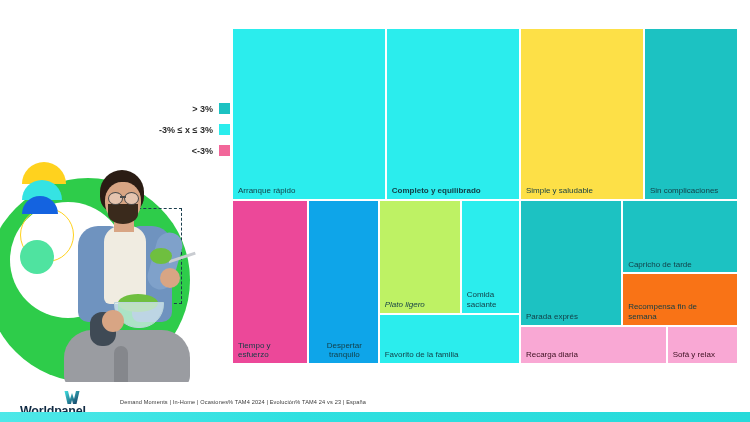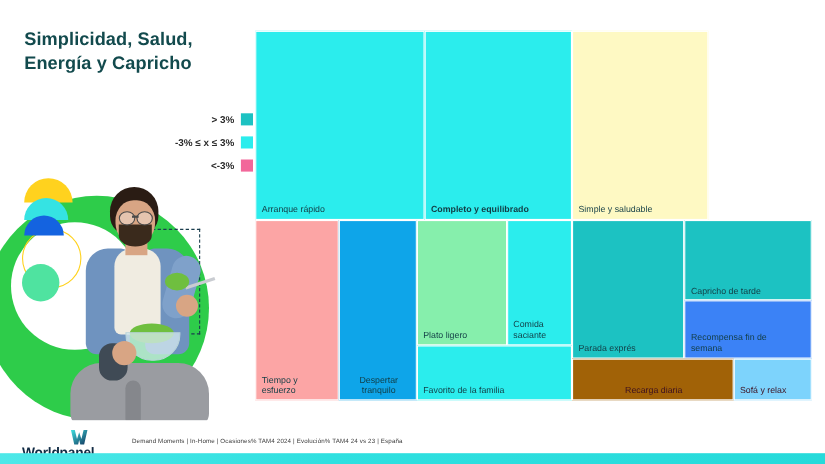--- a/index.html
+++ b/index.html
@@ -111,24 +111,20 @@
   .bottom-bar{
     position:absolute;left:0;bottom:0;width:750px;height:10px;
     background:linear-gradient(90deg,#4ee8e8 0%,#2fe0e0 40%,#26dada 100%);
   }
 </style>
 </head>
 <body>
 
 <div class="slide">
 
-  <div class="title">
-    <div>Simplicidad, Salud,</div>
-    <div>Energía y Capricho</div>
-  </div>
 
   <div class="legend" id="legend">
       <div class="legend-row">
         <span class="legend-label">&gt; 3%</span>
         <span class="legend-swatch" style="background: rgb(28, 194, 194);"></span>
       </div>
       <div class="legend-row">
         <span class="legend-label">-3% ≤ x ≤  3%</span>
         <span class="legend-swatch" style="background: rgb(43, 237, 237);"></span>
       </div>
@@ -171,55 +167,58 @@
     </div>
   </div>
 
   <div class="treemap" id="treemap">
       <div class="cell" style="left: 0%; top: 0%; width: 30.4%; height: 51.2%; background: rgb(43, 237, 237);">
         <div class="cell-label">Arranque rápido</div>
       </div>
       <div class="cell" style="left: 30.4%; top: 0%; width: 26.5%; height: 51.2%; background: rgb(43, 237, 237); font-weight: bold;">
         <div class="cell-label">Completo y equilibrado</div>
       </div>
-      <div class="cell" style="left: 56.9%; top: 0%; width: 24.5%; height: 51.2%; background: #fef9c3; padding-left: 18px;">
+      <div class="cell" style="left: 56.9%; top: 0%; width: 24.5%; height: 51.2%; background: #fde047; padding-left: 18px;">
         <div class="cell-label">Simple y saludable</div>
       </div>
-      <div class="cell" style="left: 0%; top: 51.2%; width: 15%; height: 48.8%; background: #fca5a5;">
+      <div class="cell" style="left: 81.4%; top: 0%; width: 18.6%; height: 51.2%; background: rgb(28, 194, 194);">
+        <div class="cell-label">Sin complicaciones</div>
+      </div>
+      <div class="cell" style="left: 0%; top: 51.2%; width: 15%; height: 48.8%; background: #ec4899;">
         <div class="cell-label">Tiempo y
 esfuerzo</div>
       </div>
       <div class="cell" style="left: 15%; top: 51.2%; width: 14%; height: 48.8%; background: #0ea5e9; text-align: center;">
         <div class="cell-label">Despertar
 tranquilo</div>
       </div>
-      <div class="cell" style="left: 29%; top: 51.2%; width: 16.2%; height: 33.8%; background: #86efac;">
+      <div class="cell" style="left: 29%; top: 51.2%; width: 16.2%; height: 33.8%; background: #bef264; font-style: italic;">
         <div class="cell-label">Plato ligero</div>
       </div>
       <div class="cell" style="left: 45.2%; top: 51.2%; width: 11.7%; height: 33.8%; background: rgb(43, 237, 237);">
         <div class="cell-label">Comida
 saciante</div>
       </div>
       <div class="cell" style="left: 29%; top: 85%; width: 27.9%; height: 15%; background: rgb(43, 237, 237);">
         <div class="cell-label">Favorito de la familia</div>
       </div>
       <div class="cell" style="left: 56.9%; top: 51.2%; width: 20.2%; height: 37.4%; background: rgb(28, 194, 194);">
         <div class="cell-label">Parada exprés</div>
       </div>
       <div class="cell" style="left: 77.1%; top: 51.2%; width: 22.9%; height: 21.8%; background: rgb(28, 194, 194);">
         <div class="cell-label">Capricho de tarde</div>
       </div>
-      <div class="cell" style="left: 77.1%; top: 73%; width: 22.9%; height: 15.6%; background: #3b82f6; padding-left: 29px;">
+      <div class="cell" style="left: 77.1%; top: 73%; width: 22.9%; height: 15.6%; background: #f97316; padding-left: 29px;">
         <div class="cell-label">Recompensa fin de
 semana</div>
       </div>
-      <div class="cell pink" style="left: 56.9%; top: 88.6%; width: 29%; height: 11.4%; background: #a16207; text-align: center;">
+      <div class="cell pink" style="left: 56.9%; top: 88.6%; width: 29%; height: 11.4%; background: #f9a8d4;">
         <div class="cell-label">Recarga diaria</div>
       </div>
-      <div class="cell pink" style="left: 85.9%; top: 88.6%; width: 14.1%; height: 11.4%; background: #7dd3fc; padding-left: 20px;">
+      <div class="cell pink" style="left: 85.9%; top: 88.6%; width: 14.1%; height: 11.4%; background: #f9a8d4; padding-left: 20px;">
         <div class="cell-label">Sofá y relax</div>
       </div>
     </div>
 
   <div class="footer">
     <div class="logo">
       <svg class="logo-mark" viewBox="0 0 34 30">
         <defs>
           <linearGradient id="wgrad" x1="0" y1="0" x2="1" y2="1">
             <stop offset="0%" stop-color="#3ee0e0"></stop>

